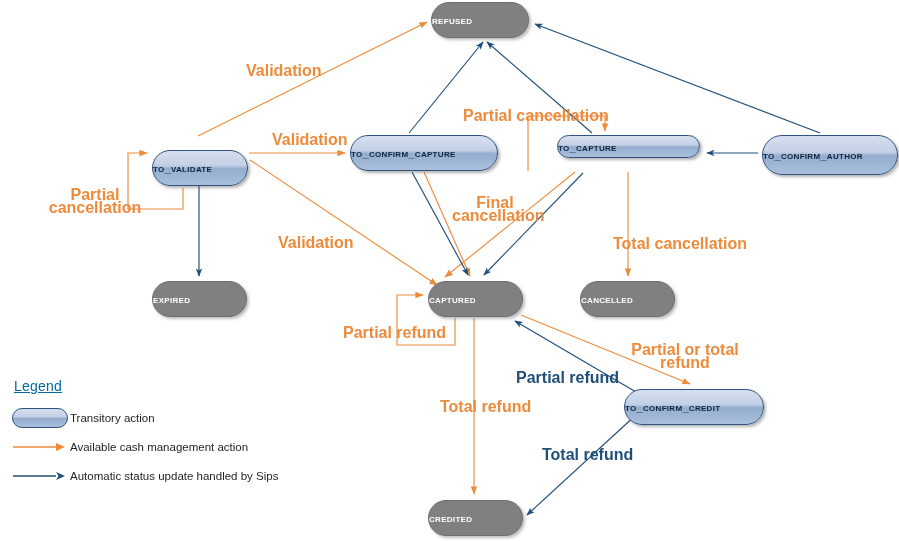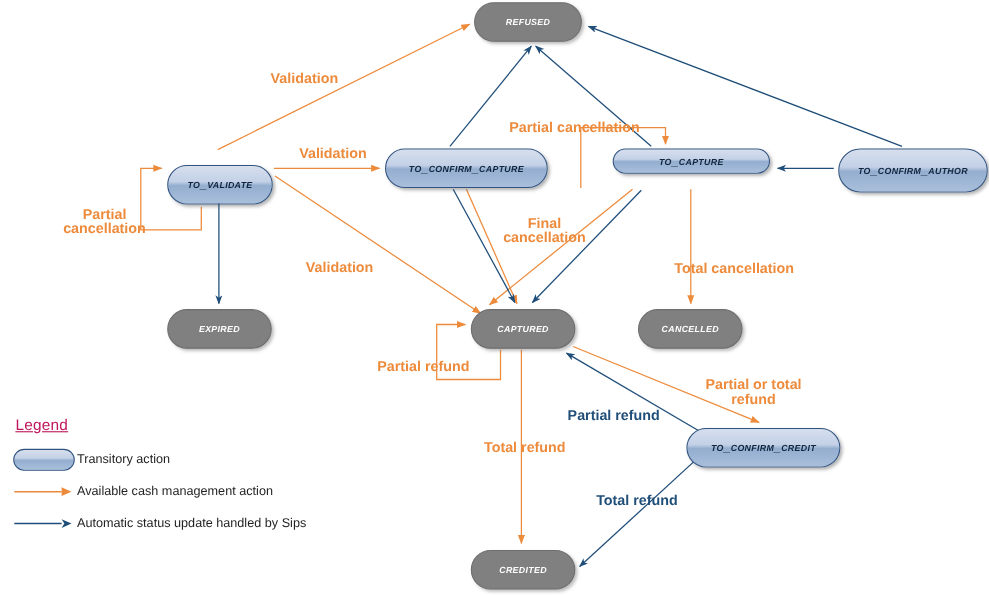--- a/index.html
+++ b/index.html
@@ -7,26 +7,25 @@
     width:899px;height:541px;overflow:hidden;
     font-family:"Liberation Sans","DejaVu Sans",sans-serif;
     position:relative;
   }
   #stage{position:absolute;left:0;top:0;width:899px;height:541px;}
   svg#wires{position:absolute;left:0;top:0;width:899px;height:541px;}
 
   
   .node{
     position:absolute;
-    display:flex;align-items:center;justify-content:center;
+    display:flex;align-items:center;justify-content:flex-start;
     border-radius:999px;
     box-sizing:border-box;
     white-space:nowrap;
     z-index:5;
-    font-style:italic;
   }
   .node .cap{
     font-size:11px;
     letter-spacing:.3px;
     font-variant:small-caps;
     text-transform:lowercase;
     font-weight:bold;
   }
   .node.transitory{
     background:linear-gradient(to bottom,#d6dfee 0%,#c3d0e6 42%,#94aed0 52%,#a9bfdb 100%);
@@ -37,34 +36,34 @@
   .node.final{
     background:#808080;
     border:1.2px solid #6e6e6e;
     box-shadow:2px 2px 3px rgba(110,110,110,.45);
   }
   .node.final .cap{color:#ffffff;}
 
   
   .elabel{
     position:absolute;
-    font-size:13px;
+    font-size:16px;
     font-weight:bold;
     line-height:13px;
     z-index:6;
     white-space:pre;
   }
   .elabel.orange{color:#ED8B3C;}
   .elabel.blue{color:#1F4E79;}
   .elabel.ctr{text-align:center;}
 
   
   #legend{position:absolute;left:12px;top:378px;width:290px;z-index:7;}
   #legend .title{
-    font-size:14px;color:#be185d;text-decoration:underline;
+    font-size:14px;color:#0369a1;text-decoration:underline;
     margin:0 0 9px 2px;letter-spacing:.2px;
   }
   .lrow{position:relative;height:29px;display:flex;align-items:center;}
   .lkey{width:58px;flex:0 0 58px;display:flex;align-items:center;}
   .ltext{font-size:11.5px;color:#1f1f1f;}
   .pill{width:56px;height:20px;border-radius:999px;box-sizing:border-box;}
   .pill.transitory{
     background:linear-gradient(to bottom,#d6dfee 0%,#c3d0e6 42%,#94aed0 52%,#a9bfdb 100%);
     border:1.3px solid #31537f;
   }

